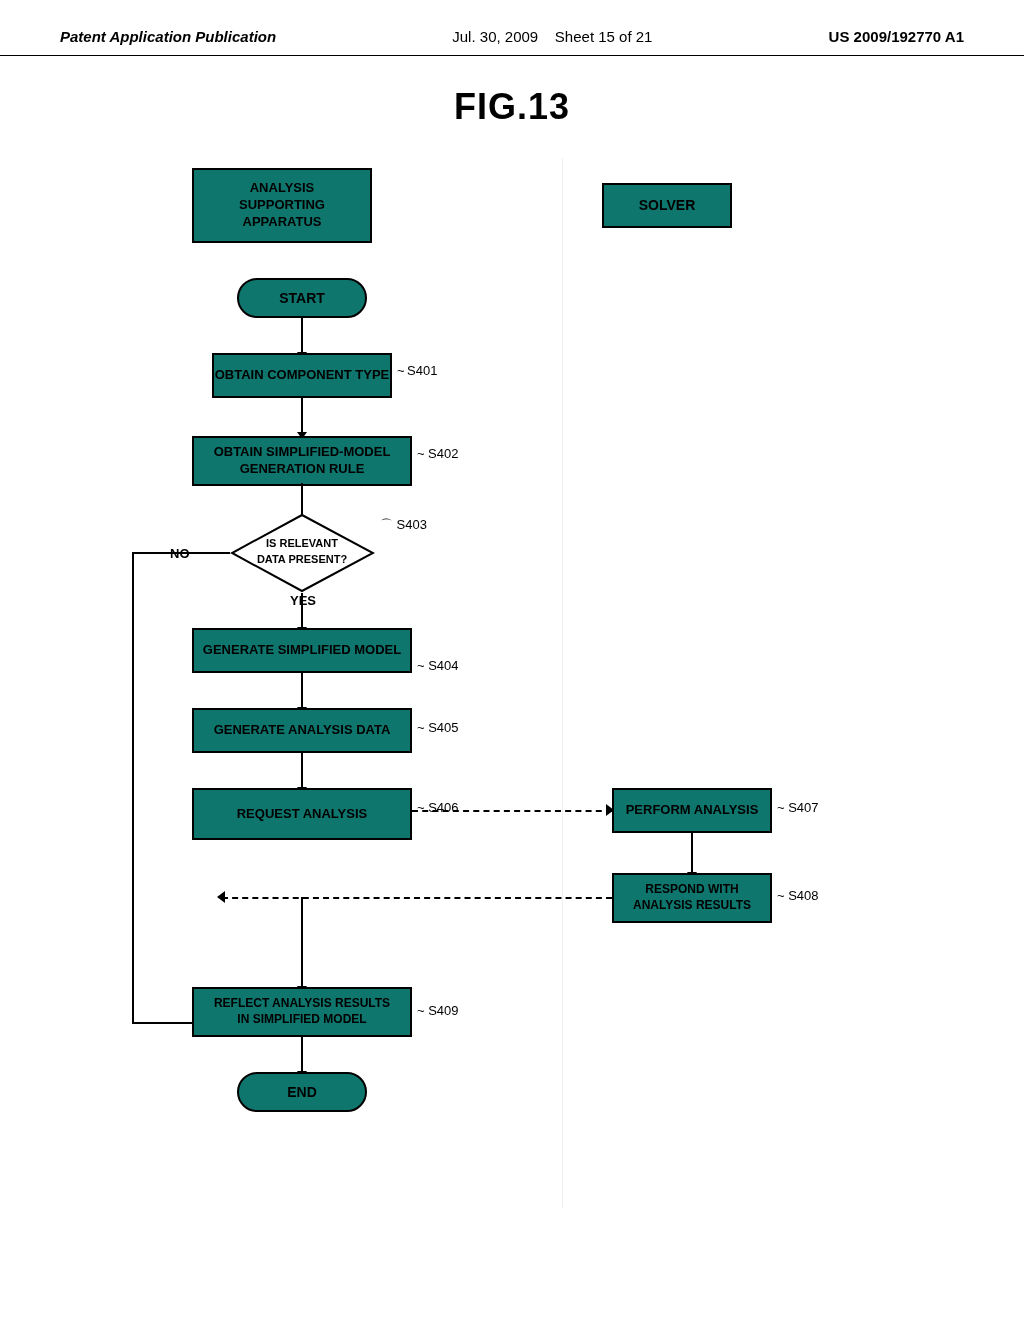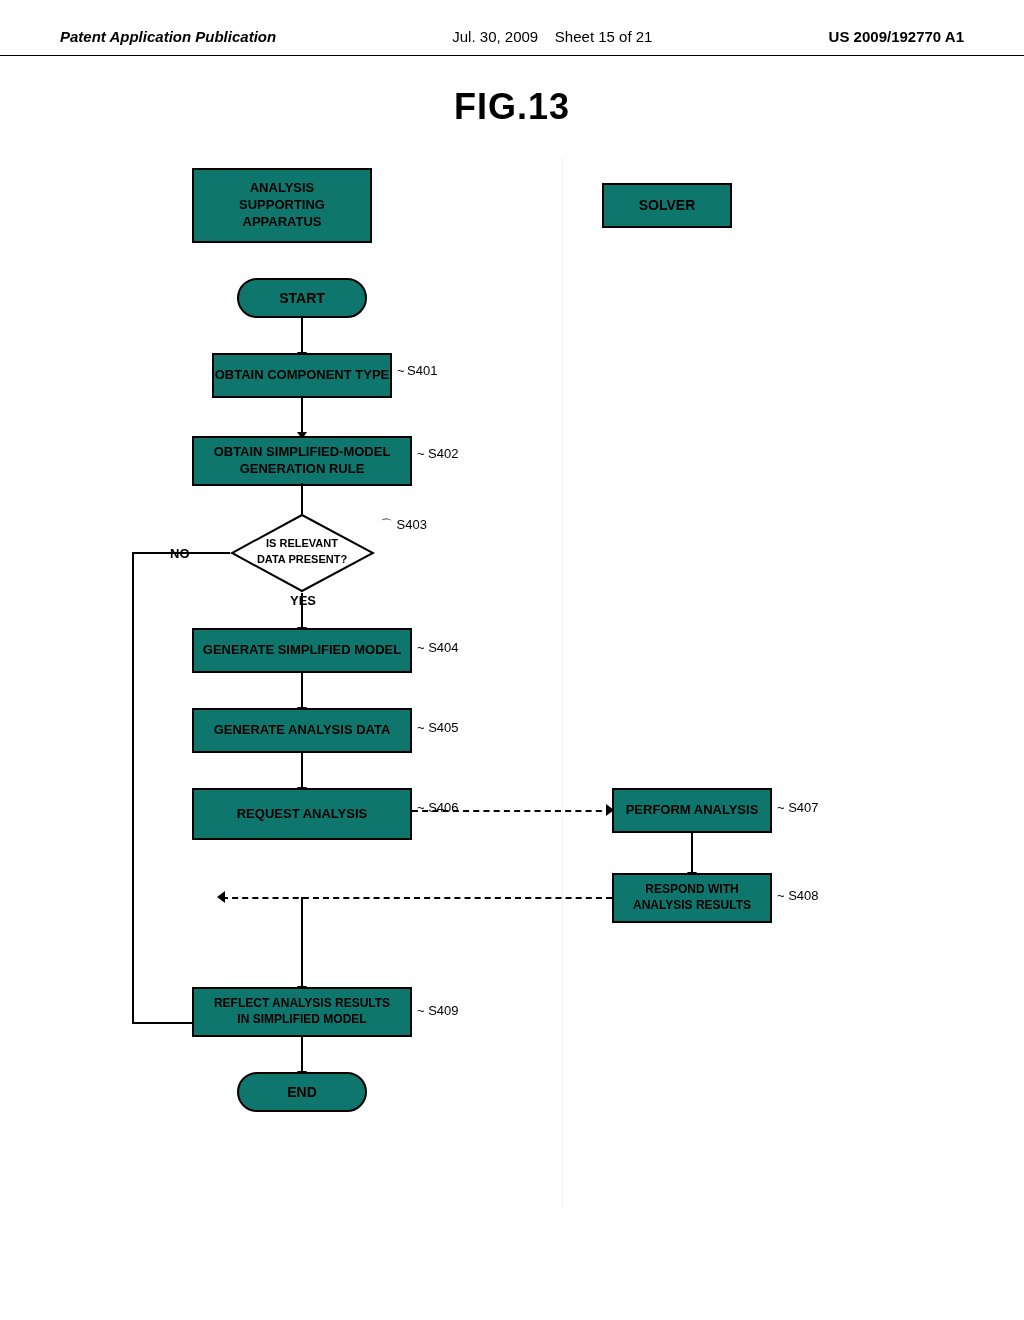--- a/index.html
+++ b/index.html
@@ -211,21 +211,21 @@
     <div class="arrow arrow-h" style="left:50px; top:394px; width:98px;"></div>
 
     <div class="arrow arrow-v" style="left:50px; top:394px; height:470px;"></div>
 
     <div class="arrow arrow-h arrowhead-right" style="left:50px; top:864px; width:80px;"></div>
 
     <div class="box box-rect" style="left:110px; top:470px; width:220px; height:45px; font-size:13px;">
       <span>GENERATE SIMPLIFIED MODEL</span>
     </div>
 
-    <div style="position:absolute; left:335px; top:482px; font-size:13px;">~ S404</div>
+    <div style="position:absolute; left:335px; top:500px; font-size:13px;">~ S404</div>
 
     <div class="arrow arrow-v arrowhead-down" style="left:219px; top:515px; height:35px;"></div>
 
     <div class="box box-rect" style="left:110px; top:550px; width:220px; height:45px; font-size:13px;">
       <span>GENERATE ANALYSIS DATA</span>
     </div>
 
     <div style="position:absolute; left:335px; top:562px; font-size:13px;">~ S405</div>
 
     <div class="arrow arrow-v arrowhead-down" style="left:219px; top:595px; height:35px;"></div>

